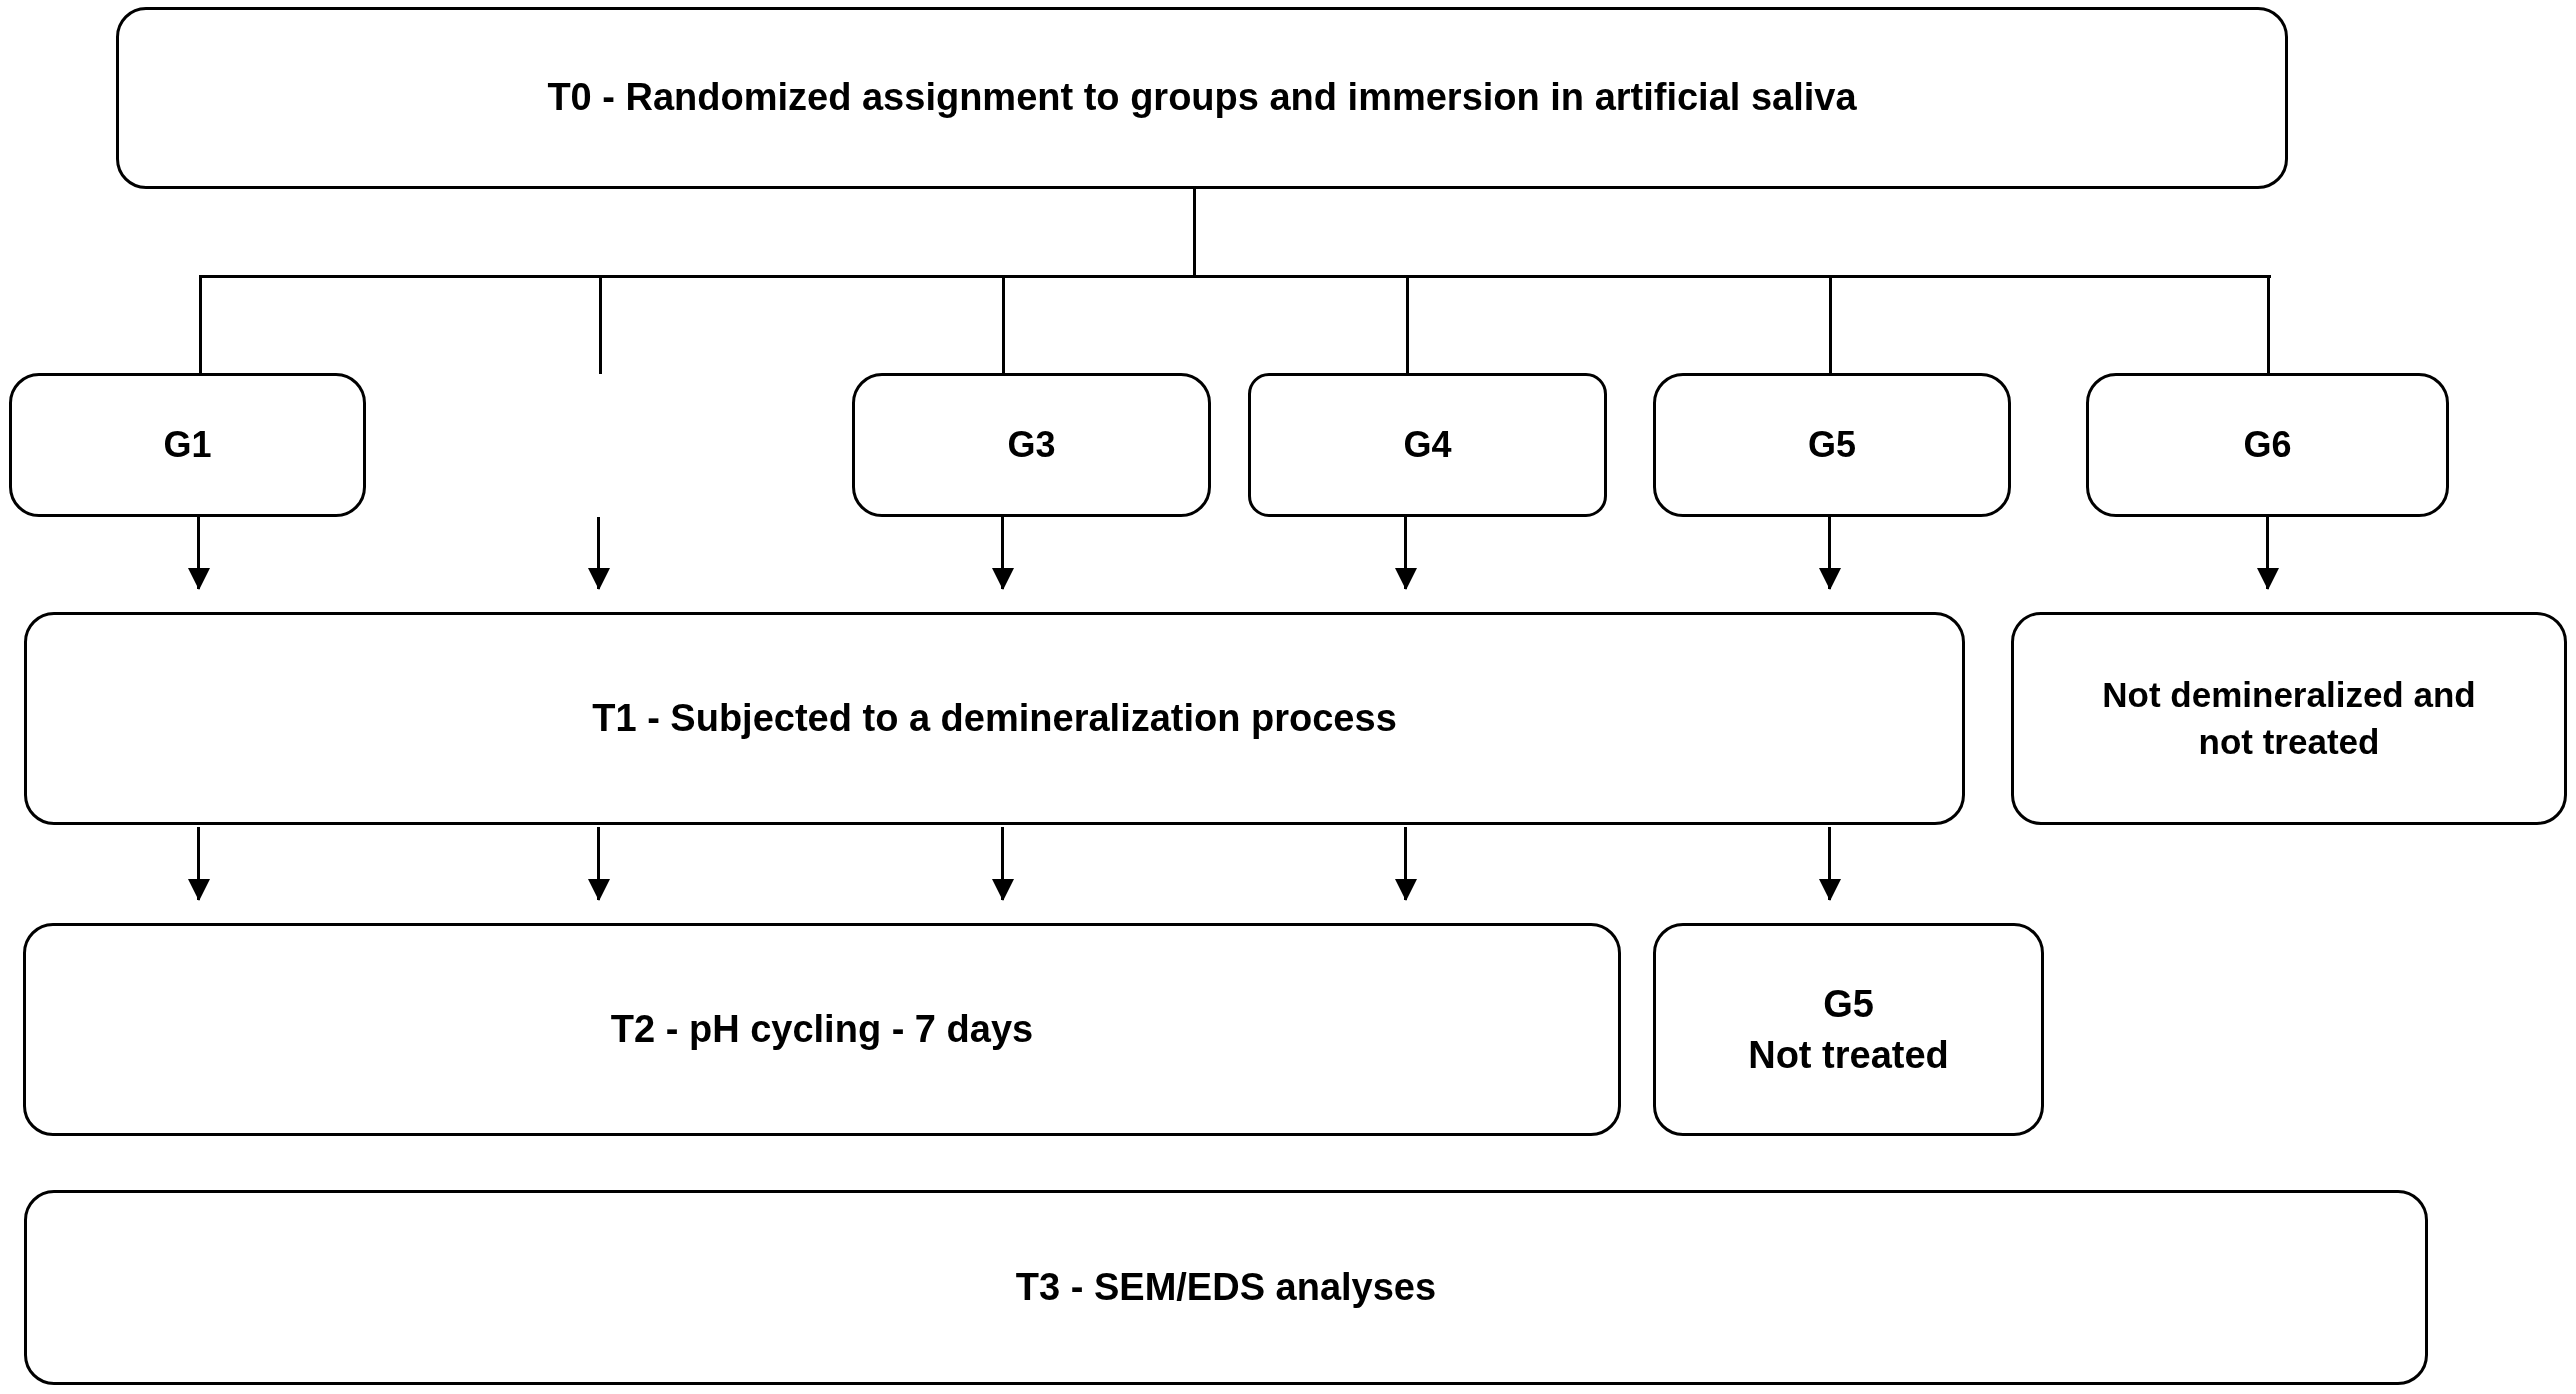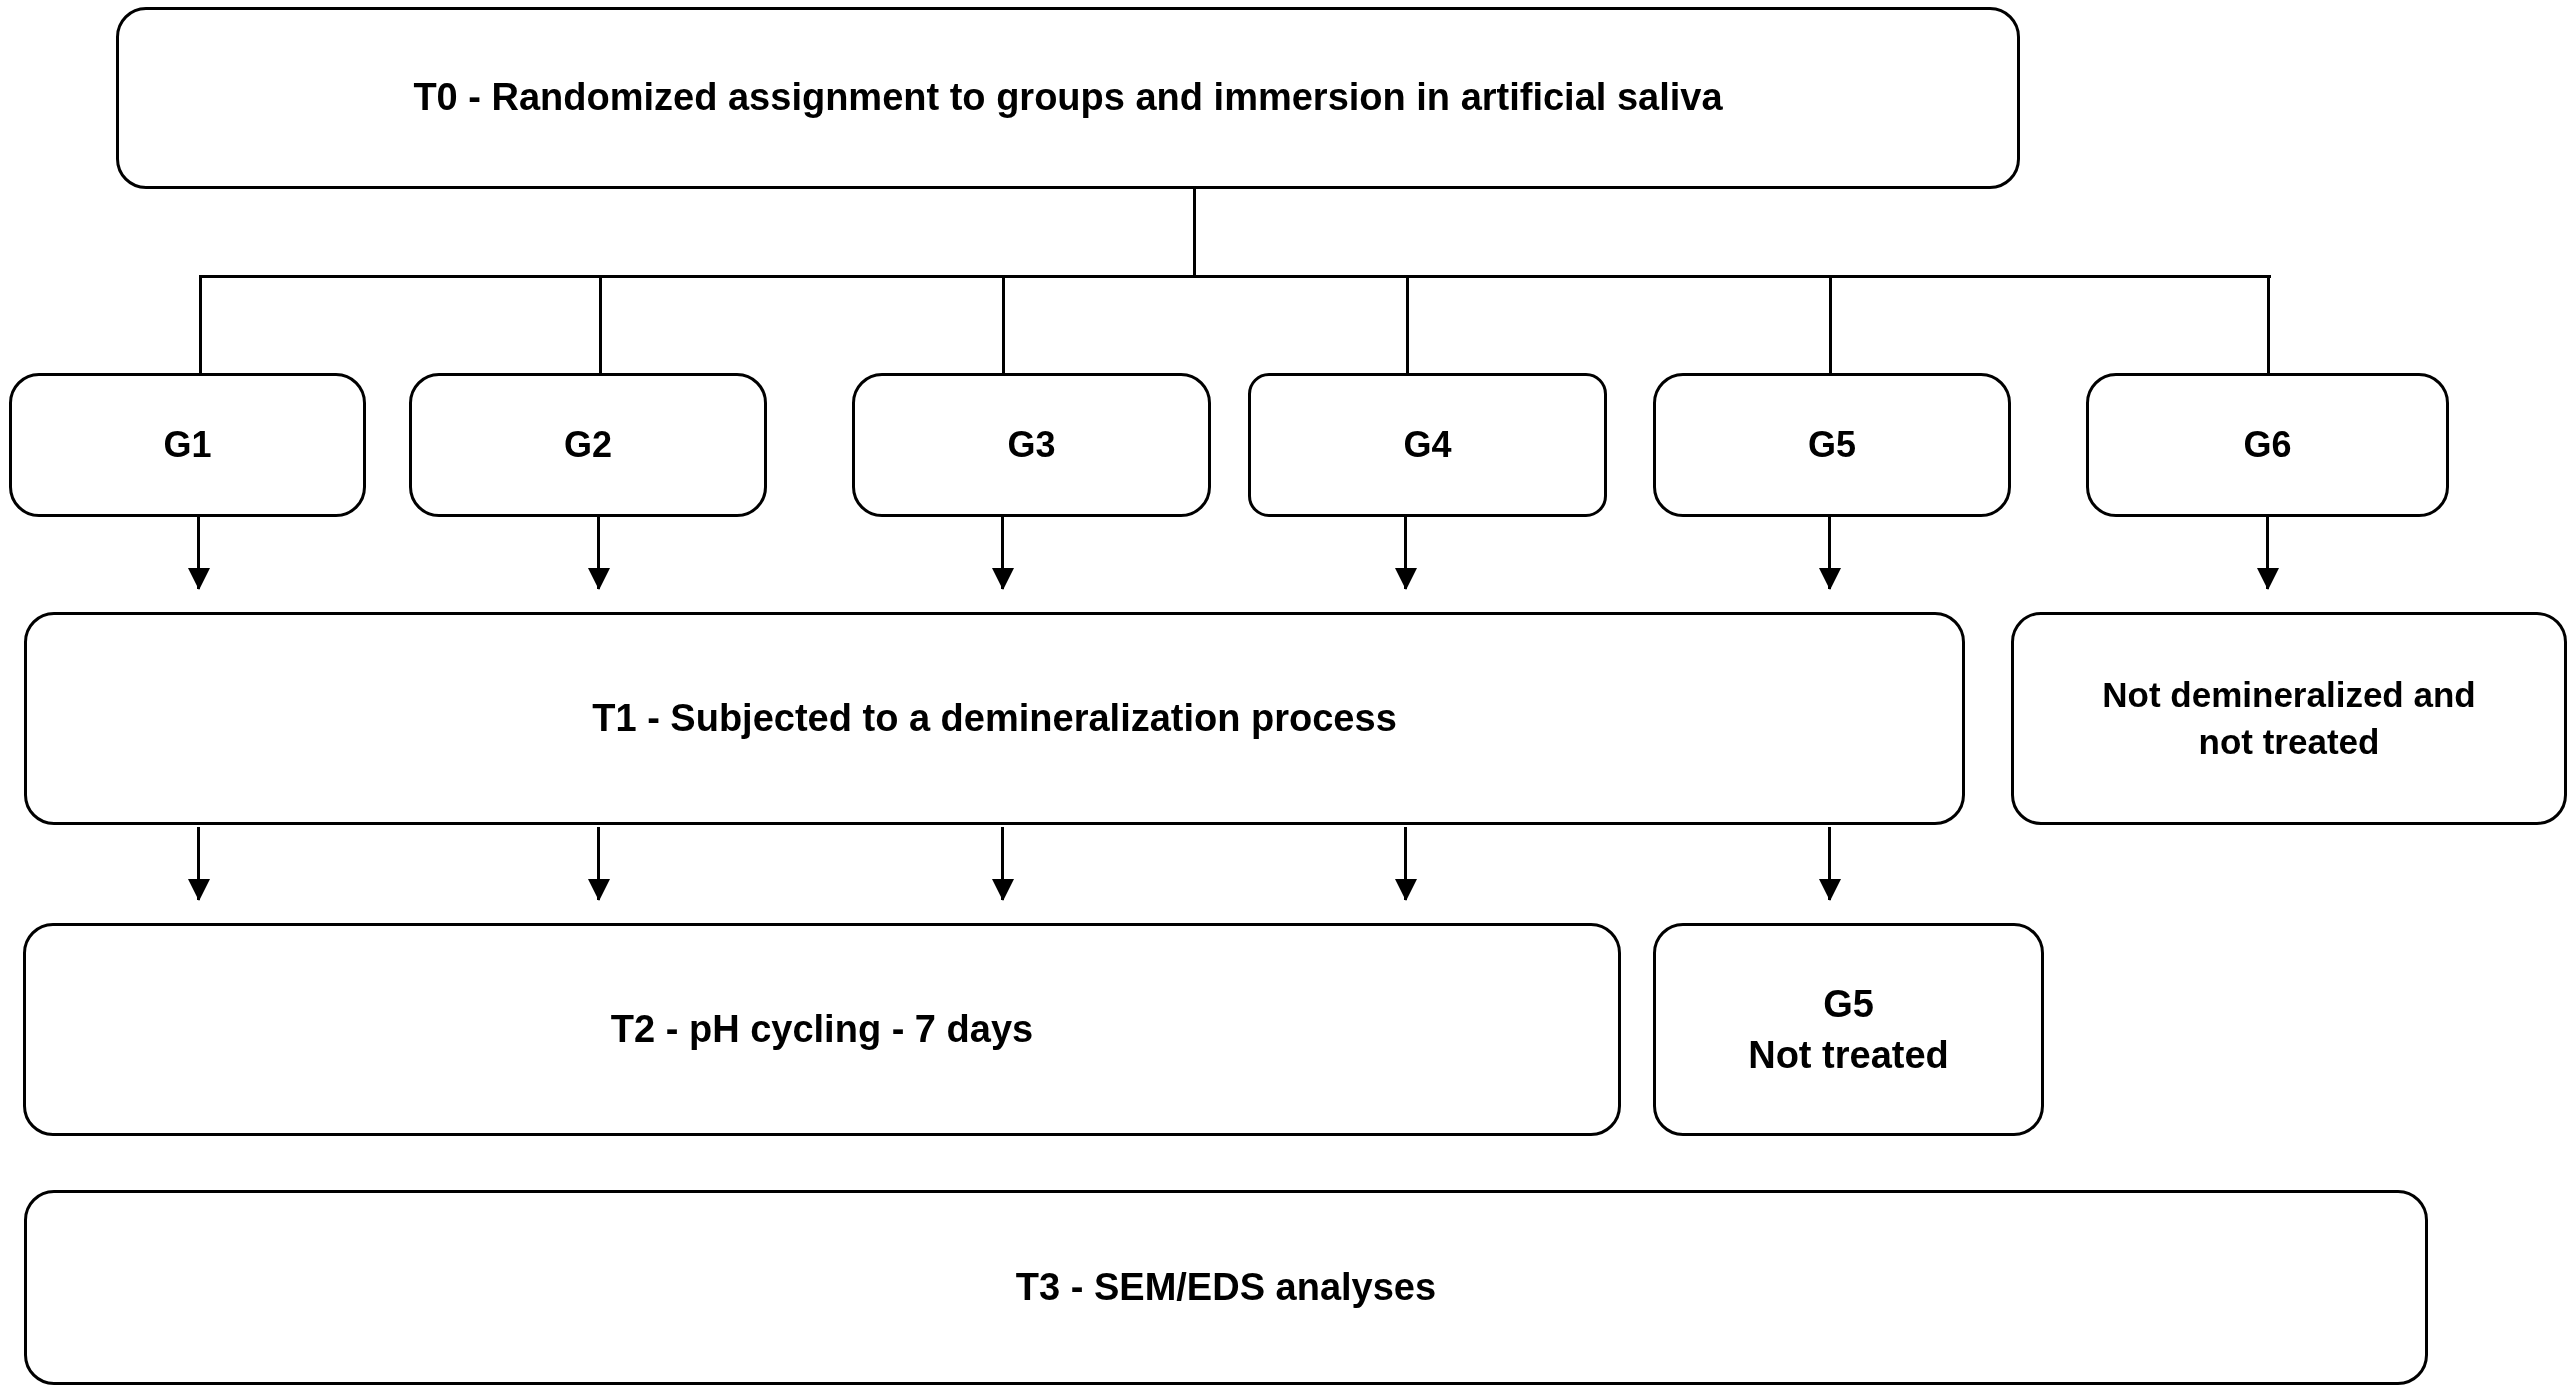--- a/index.html
+++ b/index.html
@@ -66,40 +66,37 @@
     border-left: 11.7px solid transparent;
     border-right: 11.7px solid transparent;
     border-top: 22px solid #000000;
   }
 </style>
 </head>
 <body>
 
 <div id="canvas">
 
-  <div class="node t-big" style="left:116px; top:6.5px; width:1904px; height:182px;">
+  <div class="node t-big" style="left:116px; top:6.5px; width:2172px; height:182px;">
     <span class="line">T0 - Randomized assignment to groups and immersion in artificial saliva</span>
   </div>
 
   <div class="vline" style="left:1193px; top:189px; height:89px;"></div>
 
   <div class="hline" style="left:199px; top:275px; width:2072px;"></div>
 
   <div class="vline" style="left:199px; top:275px; height:99px;"></div>
   <div class="vline" style="left:599px; top:275px; height:99px;"></div>
   <div class="vline" style="left:1002px; top:275px; height:99px;"></div>
   <div class="vline" style="left:1406px; top:275px; height:99px;"></div>
   <div class="vline" style="left:1829px; top:275px; height:99px;"></div>
   <div class="vline" style="left:2267px; top:275px; height:99px;"></div>
 
   <div class="node g-label" style="left:9px; top:373px; width:357px; height:144px;">
     <span class="line">G1</span>
-  </div>
-  <div class="node g-label" style="left:409px; top:373px; width:358px; height:144px;">
-    <span class="line">G2</span>
   </div>
   <div class="node g-label" style="left:812px; top:373px; width:359px; height:144px;margin-left:40px;">
     <span class="line">G3</span>
   </div>
   <div class="node g-label" style="left:1248px; top:373px; width:359px; height:144px;border-radius:21px;">
     <span class="line">G4</span>
   </div>
   <div class="node g-label" style="left:1653px; top:373px; width:358px; height:144px;">
     <span class="line">G5</span>
   </div>

